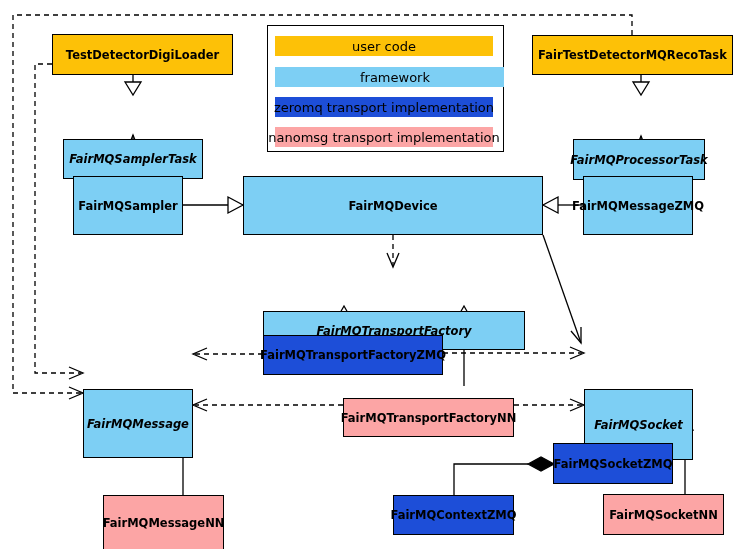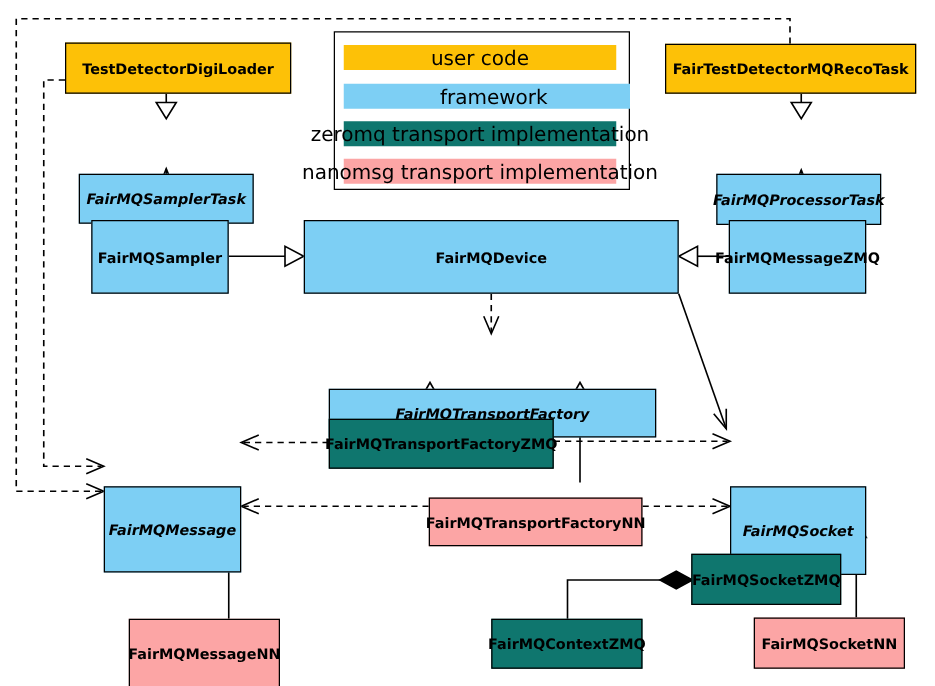--- a/index.html
+++ b/index.html
@@ -9,30 +9,30 @@
   }
   #edges{position:absolute;left:0;top:0;z-index:1;}
   .node{
     position:absolute;z-index:2;display:flex;align-items:center;justify-content:center;
     border:1.5px solid #000;font-weight:bold;font-size:11.5px;color:#000;
     white-space:nowrap;text-align:center;box-sizing:border-box;letter-spacing:0px;
   }
   .abstract{font-style:italic;margin-top:44px;}
   .user-code{background:#FDC107;}
   .framework{background:#7DCFF4;}
-  .zeromq{background:#0f766e;}
+  .zeromq{background:#1d4ed8;}
   .nanomsg{background:#fca5a5;}
   #legend{
     position:absolute;z-index:2;left:267px;top:25px;width:237px;height:127px;
     border:1px solid #000;background:#fff;box-sizing:border-box;
   }
   .legend-bar{
     position:absolute;left:7px;width:218px;height:20px;
     display:flex;align-items:center;justify-content:center;
-    font-size:16px;font-weight:normal;color:#000;white-space:nowrap;
+    font-size:13px;font-weight:normal;color:#000;white-space:nowrap;
   }
   .lb0{top:10px;} .lb1{top:41px;padding-left:11px;} .lb2{top:71px;} .lb3{top:101px;}
 </style>
 </head>
 <body>
 
 <div id="stage">
 
   <svg id="edges" width="748" height="549" viewBox="0 0 748 549" fill="none" stroke="#000" stroke-width="1.3">
 

